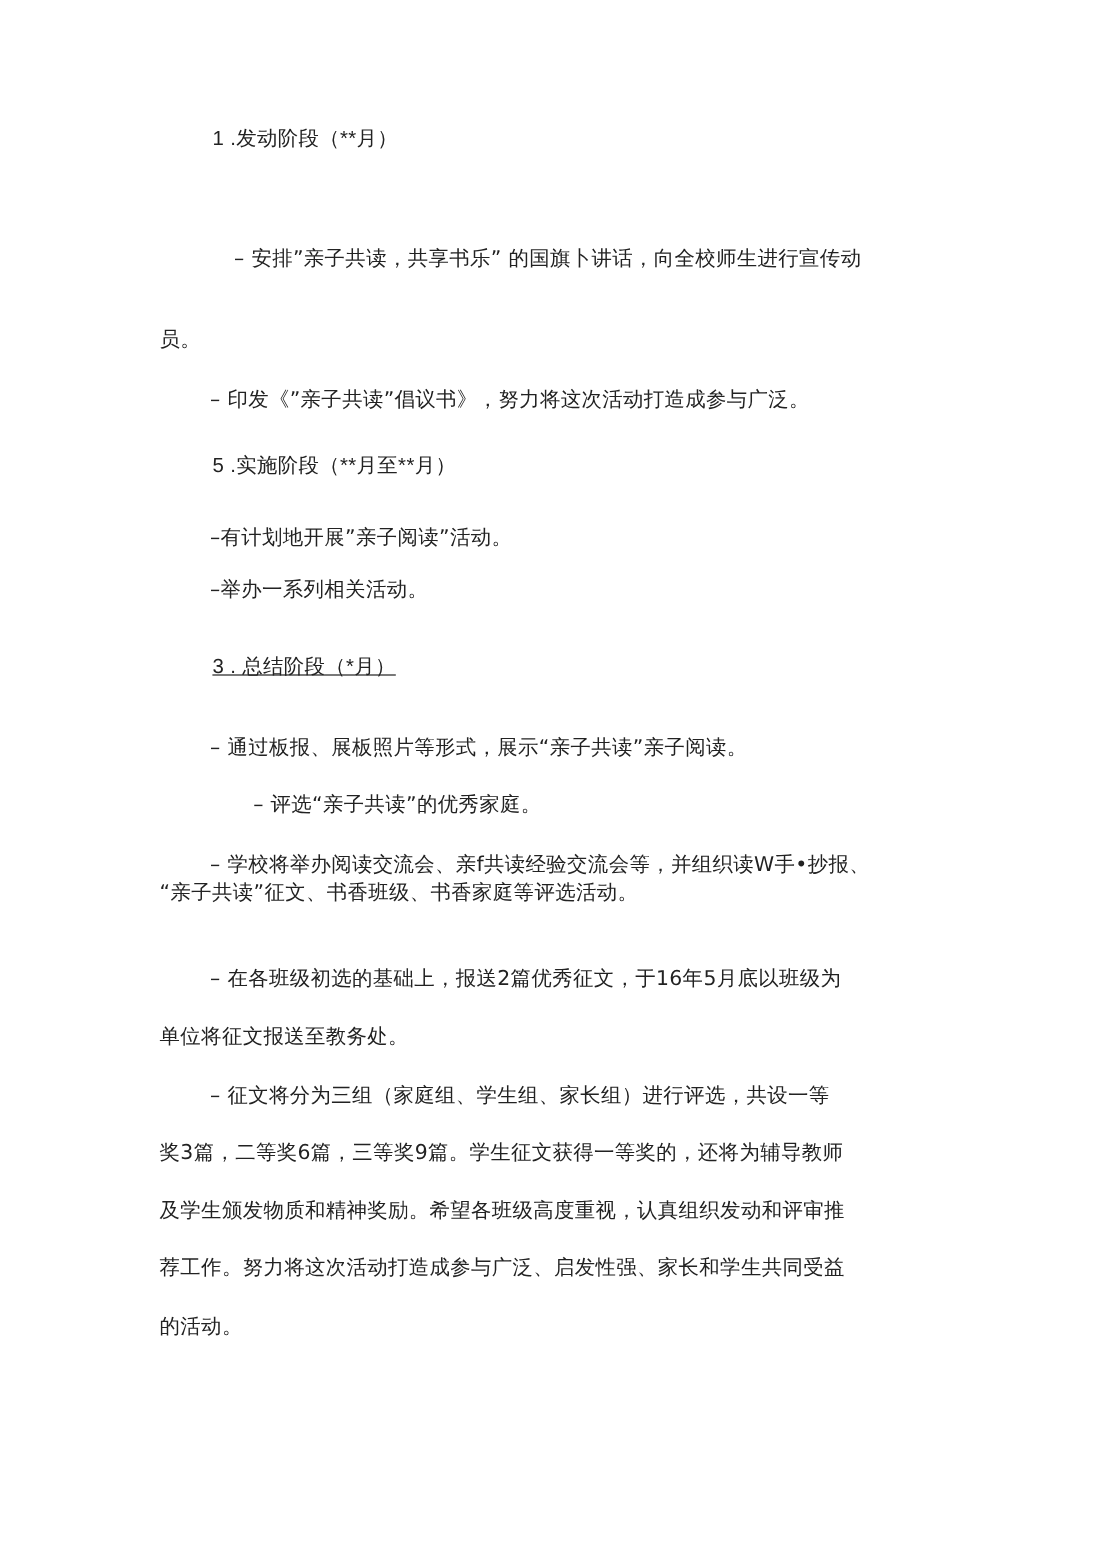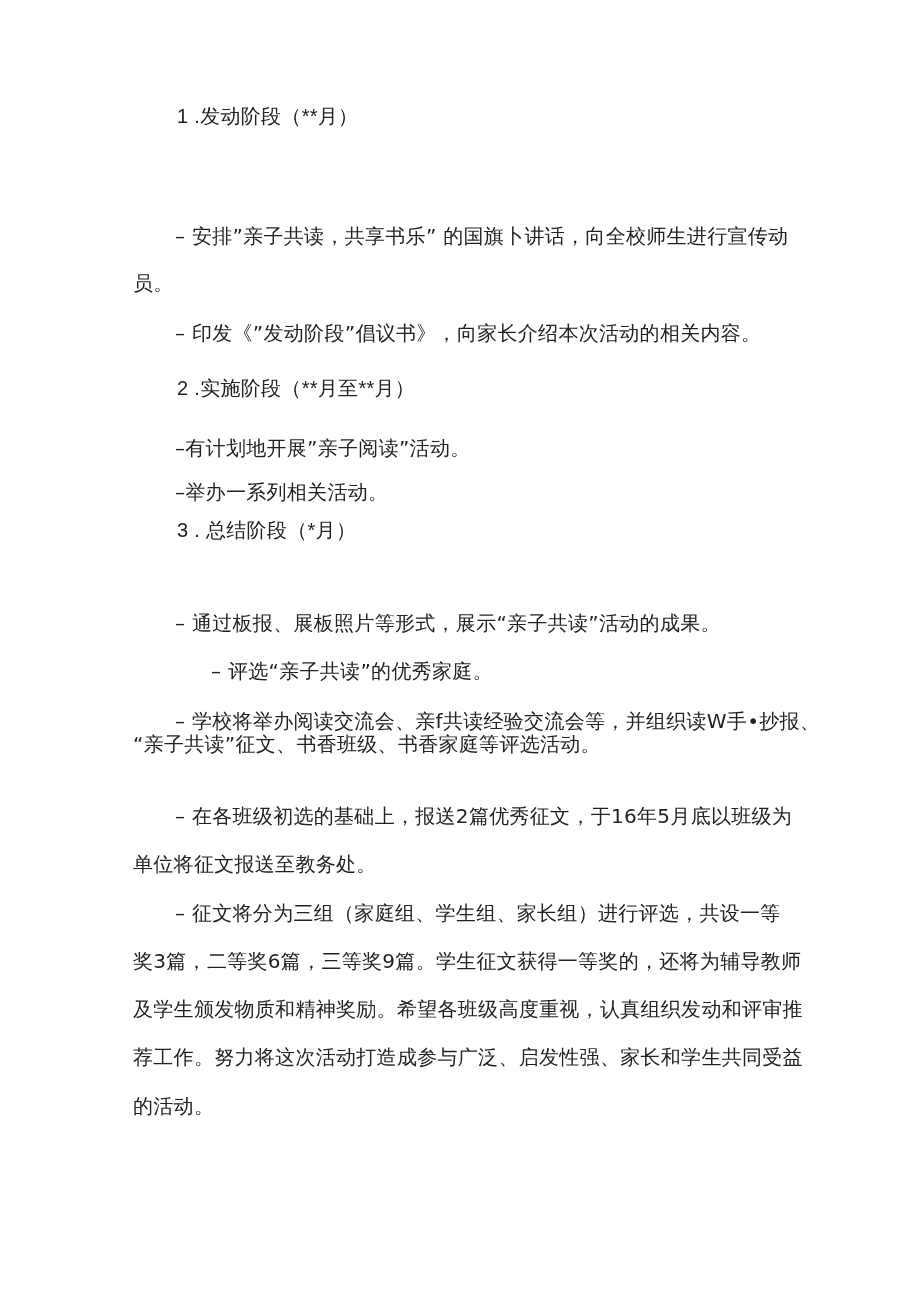--- a/index.html
+++ b/index.html
@@ -20,53 +20,53 @@
     left: 0;
     top: 0;
     width: 920px;
     height: 1301px;
     background: #ffffff;
   }
   .line {
     position: absolute;
     left: 133px;
     width: 660px;
-    font-size: 20px;
+    font-size: 17px;
     line-height: 24px;
     white-space: nowrap;
     letter-spacing: 0.3px;
   }
   .heading {
     font-family: "Liberation Sans", "DejaVu Sans", sans-serif;
   }
   .indent-h { left: 177px; }
   .indent-d { left: 175px; }
 </style>
 </head>
 <body>
 
 <div class="page">
 
   <div class="line heading indent-h" style="top:104px;">1  .发动阶段（**月）</div>
 
 
-  <div class="line indent-d" style="top:224px;">–  安排”亲子共读，共享书乐” 的国旗卜讲话，向全校师生进行宣传动</div>
+  <div class="line indent-d" style="top:204px;margin-left:20px;">–  安排”亲子共读，共享书乐” 的国旗卜讲话，向全校师生进行宣传动</div>
   <div class="line" style="top:271px;">员。</div>
 
-  <div class="line indent-d" style="top:321px;">–  印发《”发动阶段”倡议书》，向家长介绍本次活动的相关内容。</div>
+  <div class="line indent-d" style="top:321px;">–  印发《”亲子共读”倡议书》，努力将这次活动打造成参与广泛。</div>
 
-  <div class="line heading indent-h" style="top:376px;">2  .实施阶段（**月至**月）</div>
+  <div class="line heading indent-h" style="top:376px;">5  .实施阶段（**月至**月）</div>
 
   <div class="line indent-d" style="top:436px;">–有计划地开展”亲子阅读”活动。</div>
 
   <div class="line indent-d" style="top:480px;">–举办一系列相关活动。</div>
 
-  <div class="line heading indent-h" style="top:518px;">3  . 总结阶段（*月）</div>
+  <div class="line heading indent-h" style="top:544px;text-decoration:underline;">3  . 总结阶段（*月）</div>
 
-  <div class="line indent-d" style="top:611px;">–  通过板报、展板照片等形式，展示“亲子共读”活动的成果。</div>
+  <div class="line indent-d" style="top:611px;">–  通过板报、展板照片等形式，展示“亲子共读”亲子阅读。</div>
 
   <div class="line indent-d" style="top:659px;margin-left:36px;">–  评选“亲子共读”的优秀家庭。</div>
 
   <div class="line indent-d" style="top:709px;">– 学校将举办阅读交流会、亲f共读经验交流会等，并组织读W手•抄报、</div>
   <div class="line" style="top:732px;">“亲子共读”征文、书香班级、书香家庭等评选活动。</div>
 
   <div class="line indent-d" style="top:804px;">– 在各班级初选的基础上，报送2篇优秀征文，于16年5月底以班级为</div>
   <div class="line" style="top:852px;">单位将征文报送至教务处。</div>
 
   <div class="line indent-d" style="top:901px;">–  征文将分为三组（家庭组、学生组、家长组）进行评选，共设一等</div>

